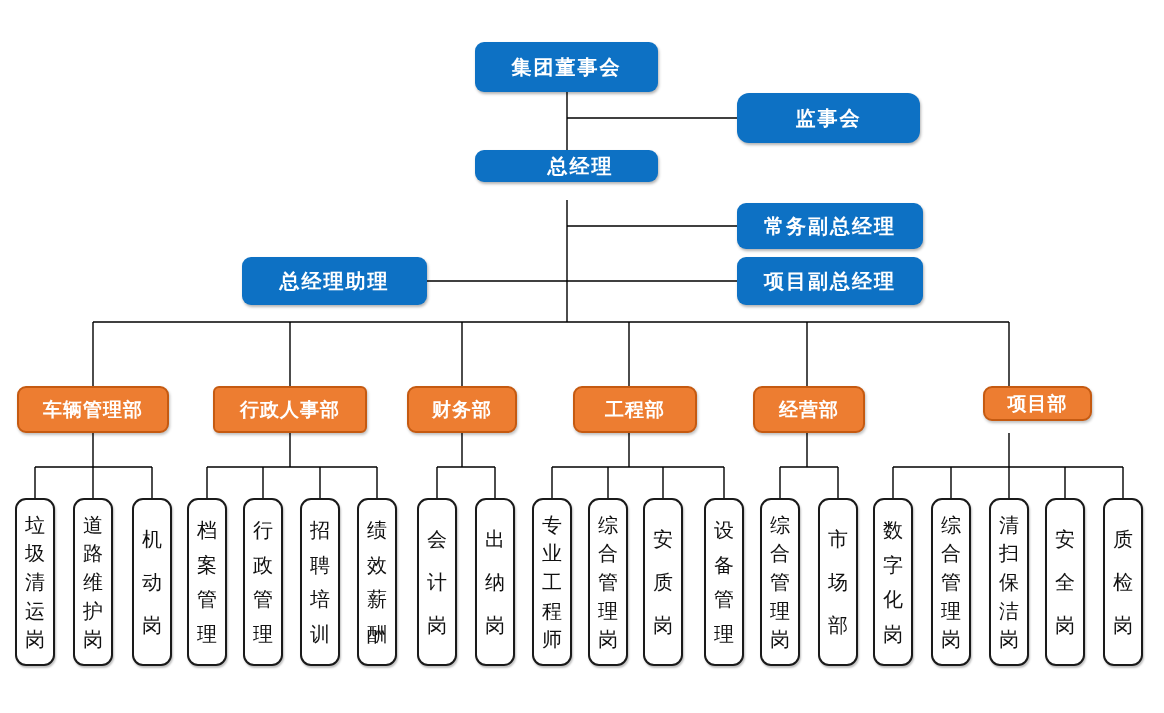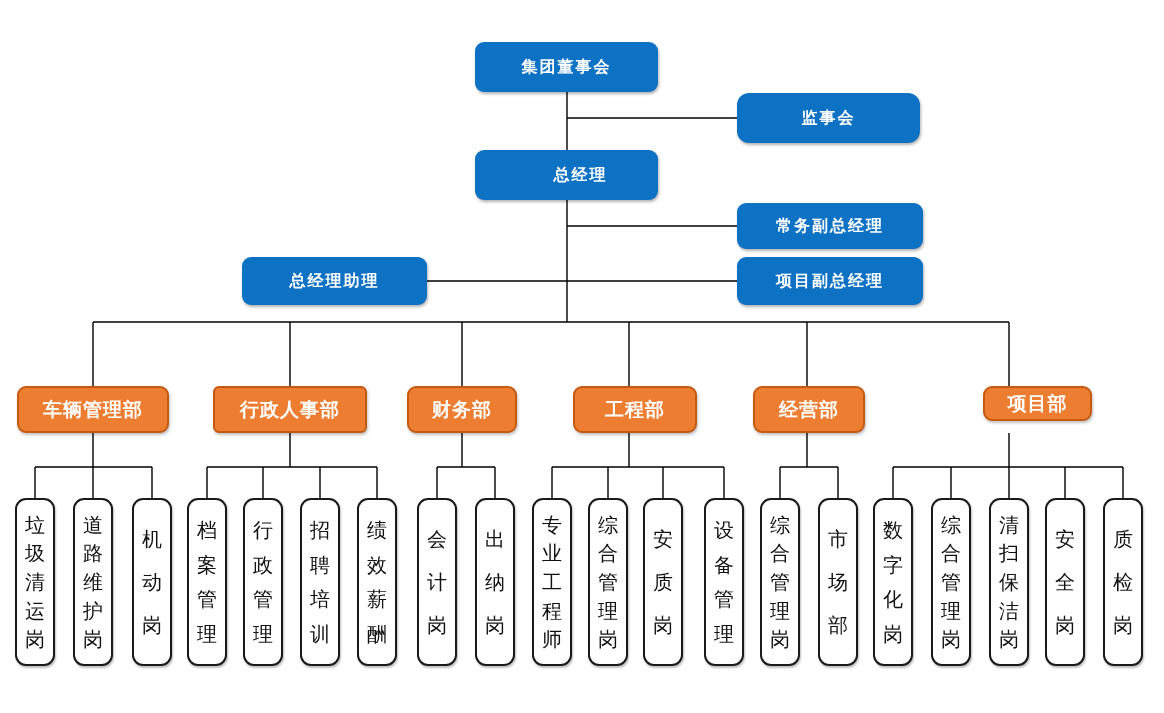--- a/index.html
+++ b/index.html
@@ -15,21 +15,21 @@
   .node{
     position:absolute;
     display:flex;align-items:center;justify-content:center;
     box-sizing:border-box;
     text-align:center;
   }
   .blue{
     background:var(--blue,#0d71c4);
     color:#ffffff;
     border-radius:9px;
-    font-size:16px;
+    font-size:20px;
     font-weight:700;
     letter-spacing:2px;
     box-shadow:1px 2px 3px rgba(0,0,0,0.30);
   }
   .orange{
     background:var(--orange,#ed7d31);
     color:#ffffff;
     border:2px solid var(--orange-border,#c55a11);
     border-radius:9px;
     font-size:19px;
@@ -109,21 +109,21 @@
     <line x1="838" y1="467" x2="838" y2="498"></line>
     <line x1="893" y1="467" x2="893" y2="498"></line>
     <line x1="951" y1="467" x2="951" y2="498"></line>
     <line x1="1009" y1="467" x2="1009" y2="498"></line>
     <line x1="1065" y1="467" x2="1065" y2="498"></line>
     <line x1="1123" y1="467" x2="1123" y2="498"></line>
   </svg>
 
   <div class="node blue" style="left:475px;top:42px;width:183px;height:50px;">集团董事会</div>
   <div class="node blue" style="left:737px;top:93px;width:183px;height:50px;border-radius:12px;">监事会</div>
-  <div class="node blue" style="left:475px;top:150px;width:183px;height:50px;padding-left:28px;">总经理</div>
+  <div class="node blue" style="left:475px;top:150px;width:183px;height:32px;padding-left:28px;">总经理</div>
   <div class="node blue" style="left:242px;top:257px;width:185px;height:48px;">总经理助理</div>
   <div class="node blue" style="left:737px;top:203px;width:186px;height:46px;">常务副总经理</div>
   <div class="node orange" style="left:17px;top:386px;width:152px;height:47px;">车辆管理部</div>
 
   <div class="node blue" style="left:737px;top:257px;width:186px;height:48px;">项目副总经理</div>
   <div class="node orange" style="left:213px;top:386px;width:154px;height:47px;border-radius:6px;">行政人事部</div>
   <div class="node orange" style="left:407px;top:386px;width:110px;height:47px;">财务部</div>
   <div class="node orange" style="left:573px;top:386px;width:124px;height:47px;">工程部</div>
   <div class="node orange" style="left:753px;top:386px;width:112px;height:47px;">经营部</div>
   <div class="node orange" style="left:983px;top:386px;width:109px;height:35px;">项目部</div>

